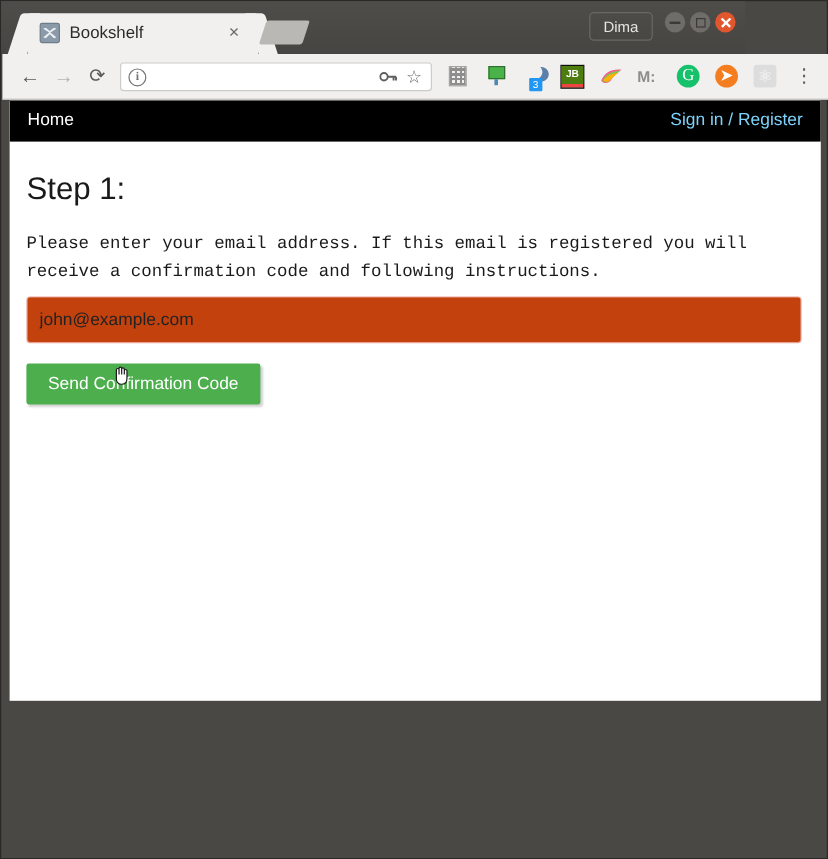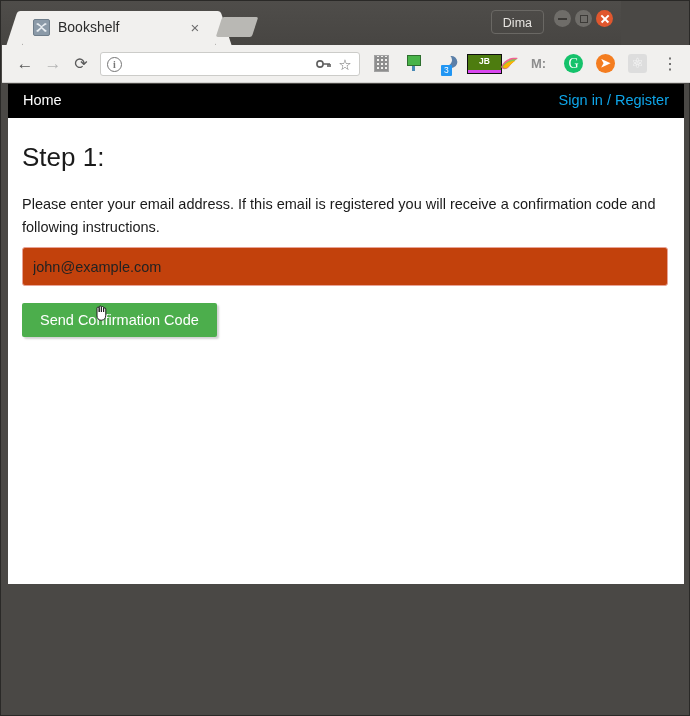--- a/index.html
+++ b/index.html
@@ -272,29 +272,29 @@
     transform: rotate(-25deg);
   }
   .ext-moon .badge {
     position: absolute; left: 3px; top: 11px;
     background: #2196f3; color: #fff;
     font-size: 8.5px; line-height: 11px;
     padding: 0 3px; border-radius: 1px;
     font-family: "Liberation Sans", sans-serif;
   }
   .ext-jb {
-    width: 33px; height: 18px; top: 10px;
+    width: 18px; height: 18px; top: 10px;
     background: #4d7c0f;
     color: #fff;
     font-size: 8.5px;
     font-weight: bold;
     text-align: center;
     line-height: 12px;
     font-family: "Liberation Sans", sans-serif;
-    border-bottom: 3px solid #d946ef;
+    border-bottom: 3px solid #ef4444;
     box-sizing: border-box;
     outline: 1px solid #0f0f0f;
   }
   .ext-bird { width: 22px; height: 20px; top: 9px; }
   .ext-m {
     top: 10px; width: 22px;
     color: #8d8d8d; font-size: 13px; font-weight: bold;
     font-family: "Liberation Sans", sans-serif;
     line-height: 18px;
   }
@@ -342,21 +342,21 @@
     left: 15px; top: 8px;
     color: #ffffff;
     font-size: 14.5px;
     cursor: pointer;
     text-decoration: none;
     font-family: "Liberation Sans", sans-serif;
   }
   .nav-signin {
     position: absolute;
     right: 15px; top: 8px;
-    color: #0ea5e9;
+    color: #7dd3fc;
     font-size: 14.5px;
     cursor: pointer;
     text-decoration: none;
     font-family: "Liberation Sans", sans-serif;
   }
 
   .content {
     position: absolute;
     left: 0; top: 34px;
     width: 676px;
@@ -368,21 +368,21 @@
     font-weight: normal;
     color: #1a1a1a;
     font-family: "Liberation Sans", sans-serif;
   }
   .p-desc {
     margin: 0;
     padding: 20px 25px 0 14px;
     font-size: 14.5px;
     line-height: 23px;
     color: #1a1a1a;
-    font-family: Liberation Sans, sans-serif;
+    font-family: Liberation Mono, monospace;
   }
   .field-label {
     padding: 27px 0 0 14px;
     font-size: 13.5px;
     color: #1a1a1a;
     font-family: "Liberation Sans", sans-serif;
   }
   .email-wrap {
     padding: 8px 0 0 14px;
   }

